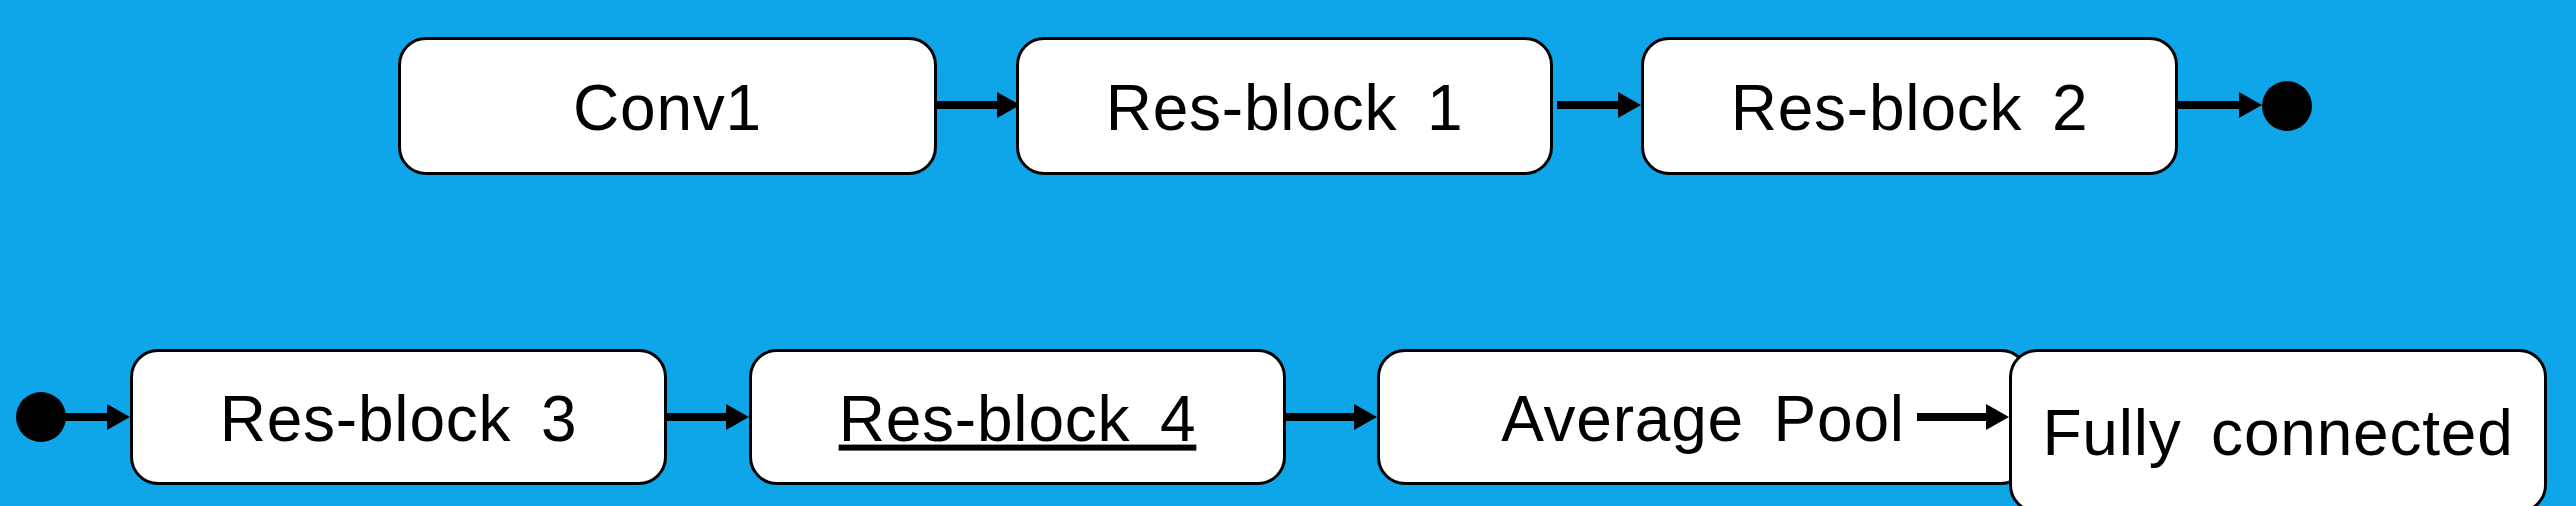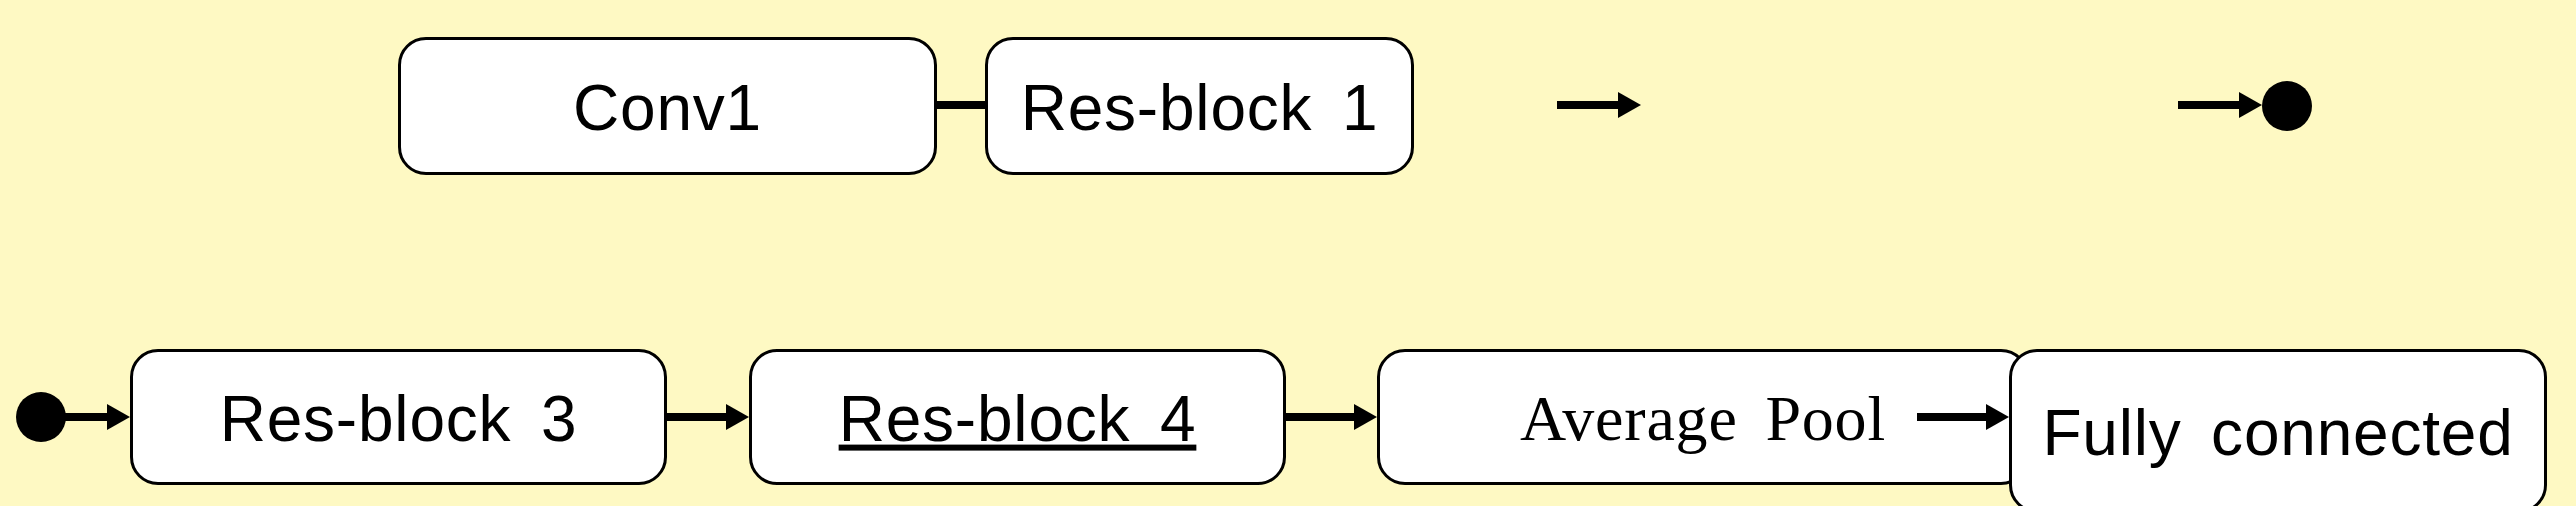--- a/index.html
+++ b/index.html
@@ -4,21 +4,21 @@
 <style>
   html, body {
     margin: 0;
     padding: 0;
     background: #ffffff;
   }
   .canvas {
     position: relative;
     width: 2576px;
     height: 506px;
-    background: #fef9c3;
+    background: #0ea5e9;
     font-family: "Liberation Sans", "DejaVu Sans", sans-serif;
     overflow: hidden;
   }
   .box {
     position: absolute;
     box-sizing: border-box;
     border: 3.9px solid #000000;
     border-radius: 28px;
     background: #ffffff;
     display: flex;
@@ -70,29 +70,32 @@
 
   <div class="box" style="left:398px; top:37px; width:539px; height:138px;">
     <span class="label">Conv1</span>
   </div>
 
   <div class="arrow" style="left:937px; top:92px; width:83px;">
     <i class="shaft"></i>
     <i class="head"></i>
   </div>
 
-  <div class="box" style="left:985px; top:37px; width:429px; height:138px;">
+  <div class="box" style="left:1016px; top:37px; width:537px; height:138px;">
     <span class="label">Res-block 1</span>
   </div>
 
   <div class="arrow" style="left:1557px; top:92px; width:84px;">
     <i class="shaft"></i>
     <i class="head"></i>
   </div>
 
+  <div class="box" style="left:1641px; top:37px; width:537px; height:138px;">
+    <span class="label">Res-block 2</span>
+  </div>
 
   <div class="arrow" style="left:2178px; top:92px; width:84px;">
     <i class="shaft"></i>
     <i class="head"></i>
   </div>
 
   <div class="dot" style="left:2262px; top:81px;"></div>
 
   <div class="dot" style="left:15.5px; top:392px;"></div>
 
@@ -112,21 +115,21 @@
 
   <div class="box" style="left:749px; top:349px; width:537px; height:136px;text-decoration:underline;">
     <span class="label">Res-block 4</span>
   </div>
 
   <div class="arrow" style="left:1286px; top:404px; width:91px;">
     <i class="shaft"></i>
     <i class="head"></i>
   </div>
 
-  <div class="box" style="left:1377px; top:349px; width:652px; height:136px;font-family:Liberation Serif, serif;">
+  <div class="box" style="left:1377px; top:349px; width:652px; height:136px;">
     <span class="label">Average Pool</span>
   </div>
 
   <div class="arrow" style="left:1917px; top:404px; width:92px;">
     <i class="shaft"></i>
     <i class="head"></i>
   </div>
 
   <div class="box" style="left:2009px; top:349px; width:538px; height:164px;">
     <span class="label">Fully connected</span>

